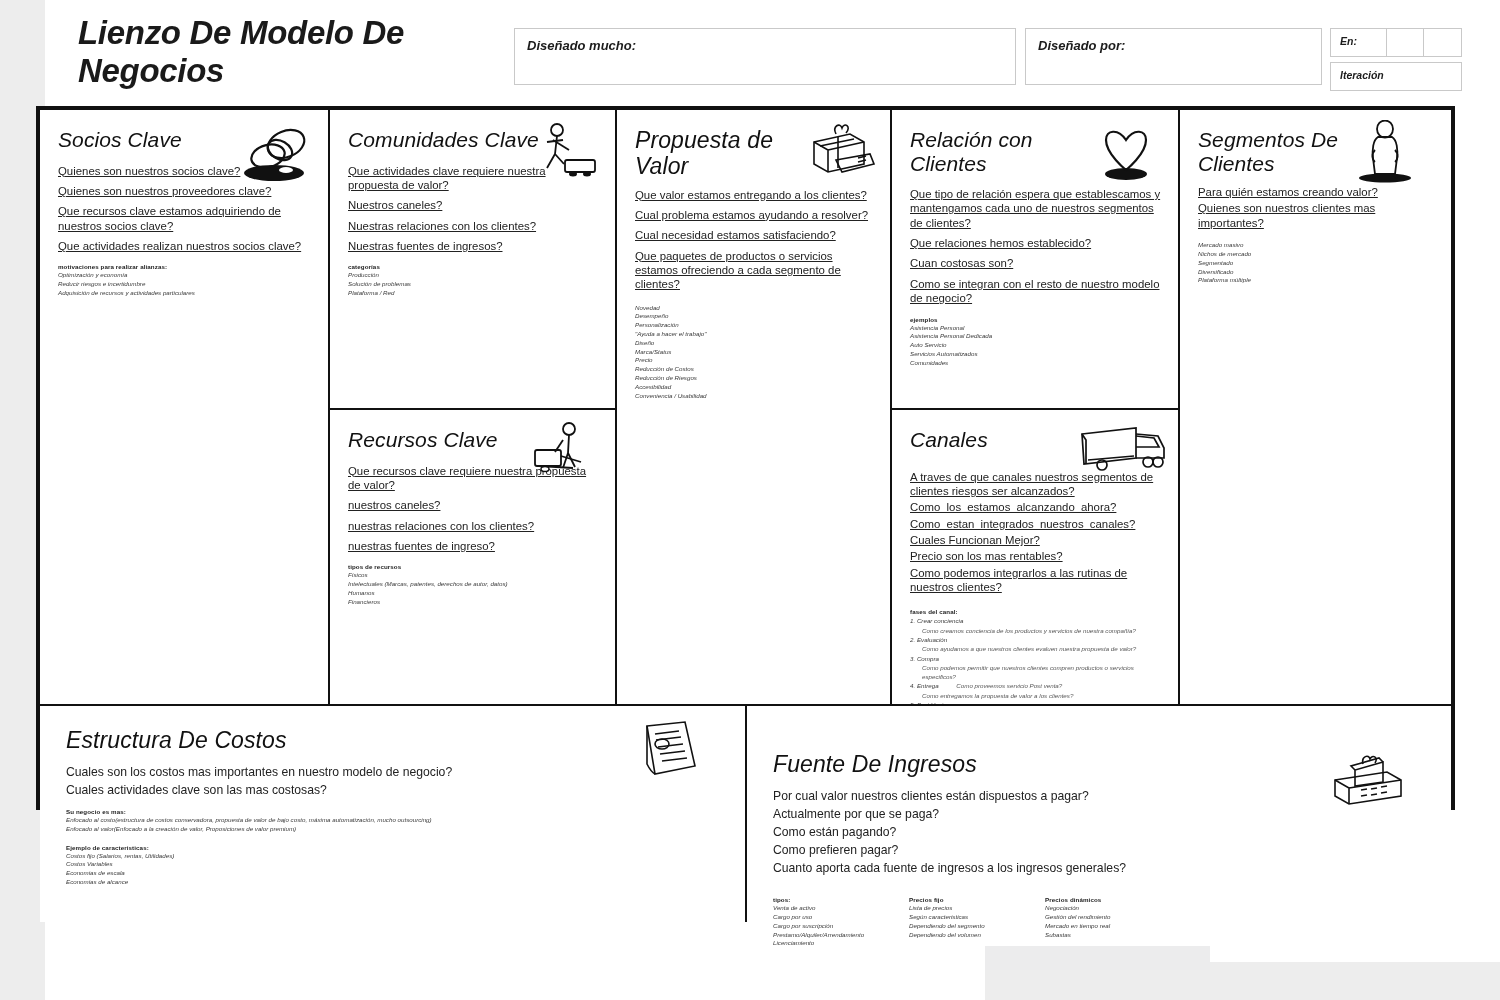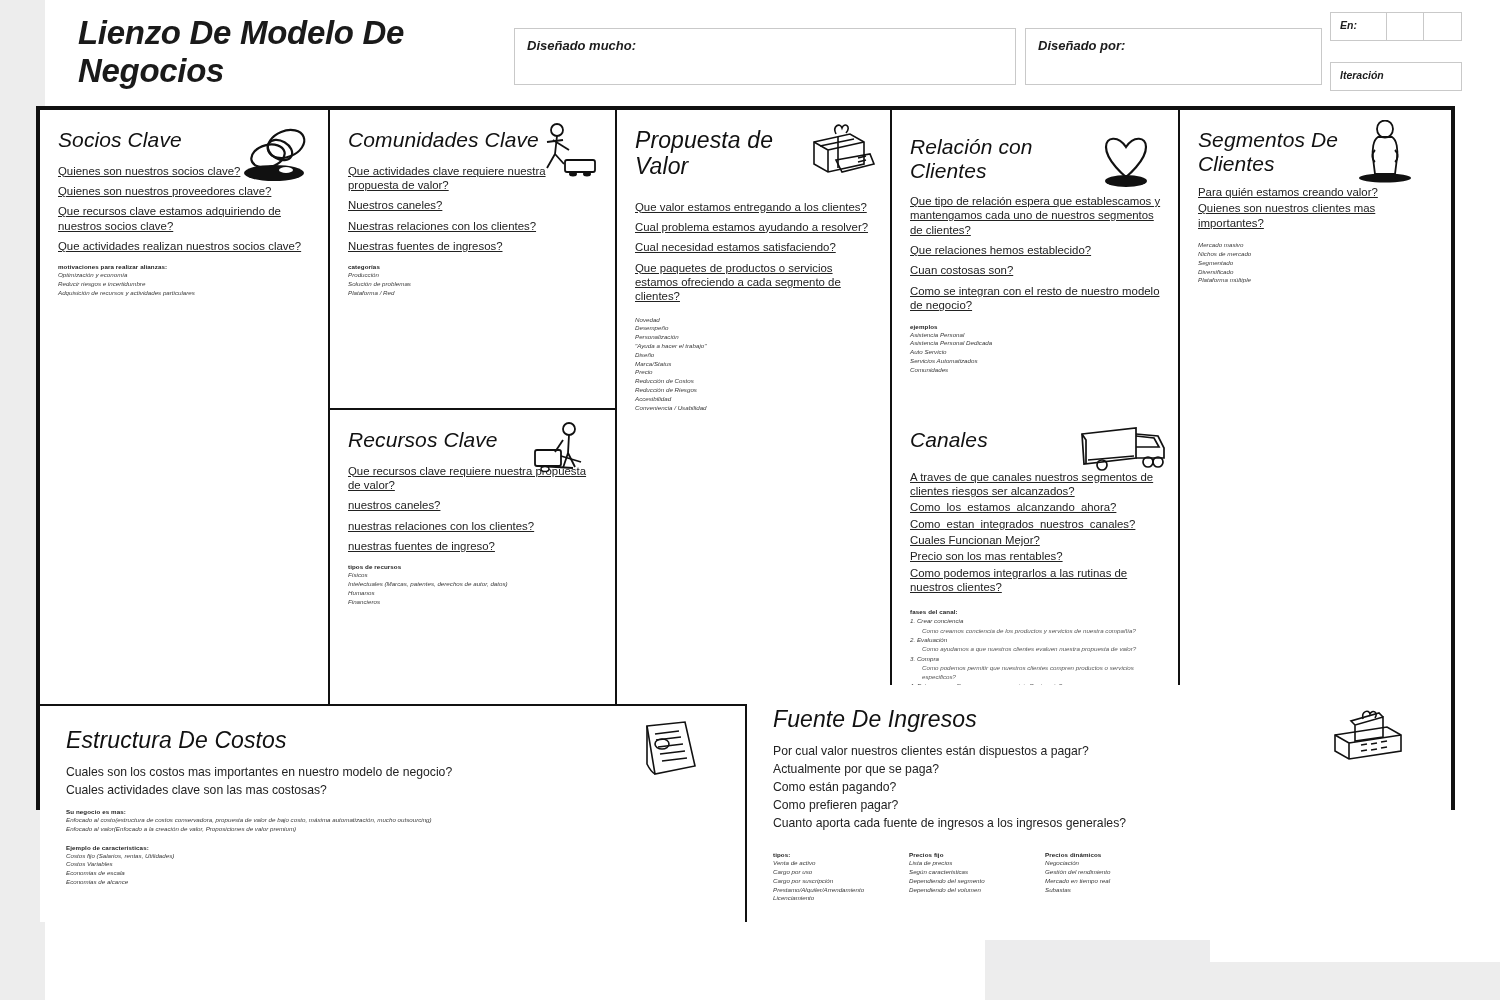--- a/index.html
+++ b/index.html
@@ -22,21 +22,21 @@
     font-size:33px;font-weight:bold;font-style:italic;line-height:1.16;
     letter-spacing:-0.3px;color:#1a1a1a;
   }
   .hdr-box{
     position:absolute;background:#fff;border:1px solid #c9c9c9;
     font-style:italic;font-weight:bold;color:#1c1c1c;
   }
   .hdr-box .lbl{position:absolute;left:12px;top:9px;font-size:13px;}
   #h-para{left:514px;top:28px;width:500px;height:55px;}
   #h-por{left:1025px;top:28px;width:295px;height:55px;}
-  #h-en{left:1330px;top:12px;width:130px;height:27px;}
+  #h-en{left:1330px;top:28px;width:130px;height:27px;}
   #h-en .lbl{left:9px;top:6px;font-size:10.5px;}
   #h-iter{left:1330px;top:62px;width:130px;height:27px;}
   #h-iter .lbl{left:9px;top:6px;font-size:10.5px;}
   .en-cell{position:absolute;top:0;height:100%;border-left:1px solid #c9c9c9;width:1px;}
   .en-c1{left:55px;} .en-c2{left:92px;}
 
   
   .canvas{
     position:absolute;left:36px;top:106px;width:1419px;height:704px;
     border:4px solid #111;background:#fff;box-sizing:border-box;
@@ -206,40 +206,40 @@
           <path d="M22 22 L36 30 L36 52"></path>
           <path d="M36 30 L72 22"></path>
           <path d="M46 17 L46 48 M28 26 L62 19"></path>
           <path d="M44 14 C40 6 48 2 50 8 C52 2 60 6 54 13"></path>
           <path d="M44 40 L78 34 L82 44 L50 52 Z"></path>
           <path d="M66 38 L74 36 M66 42 L74 40"></path>
         </g>
       </svg>
     </div>
     <div class="cell-title big" style="width:170px;">Propuesta de Valor</div>
-    <div style="margin-top:20px">
+    <div style="margin-top:8px">
       <p class="q">Que valor estamos entregando a los clientes?</p>
       <p class="q">Cual problema estamos ayudando a resolver?</p>
       <p class="q">Cual necesidad estamos satisfaciendo?</p>
       <p class="q">Que paquetes de productos o servicios estamos ofreciendo a cada segmento de clientes?</p>
     </div>
     <div class="sub-i" style="margin-top:12px">Novedad</div>
     <div class="sub-i">Desempeño</div>
     <div class="sub-i">Personalización</div>
     <div class="sub-i">"Ayuda a hacer el trabajo"</div>
     <div class="sub-i">Diseño</div>
     <div class="sub-i">Marca/Status</div>
     <div class="sub-i">Precio</div>
     <div class="sub-i">Reducción de Costos</div>
     <div class="sub-i">Reducción de Riesgos</div>
     <div class="sub-i">Accesibilidad</div>
     <div class="sub-i">Conveniencia / Usabilidad</div>
   </div>
 
-  <div class="cell pad" style="left:852px;top:0;width:286px;height:298px;margin-top:7px;">
+  <div class="cell pad" style="left:852px;top:0;width:286px;height:298px;">
     <div class="ico">
       <svg viewBox="0 0 88 64">
         <ellipse cx="46" cy="54" rx="21" ry="6" fill="#111"></ellipse>
         <path d="M46 50 C46 50 26 34 26 20 C26 10 38 8 46 20 C54 8 66 10 66 20 C66 34 46 50 46 50 Z" fill="none" stroke="#111" stroke-width="2.2"></path>
       </svg>
     </div>
     <div class="cell-title" style="width:165px;">Relación con Clientes</div>
     <div style="margin-top:12px">
       <p class="q">Que tipo de relación espera que establescamos y mantengamos cada uno de nuestros segmentos de clientes?</p>
       <p class="q">Que relaciones hemos establecido?</p>
@@ -337,21 +337,21 @@
     <div class="sub-h">Su negocio es mas:</div>
     <div class="sub-i">Enfocado al costo(estructura de costos conservadora, propuesta de valor de bajo costo, máxima automatización, mucho outsourcing)</div>
     <div class="sub-i">Enfocado al valor(Enfocado a la creación de valor, Proposiciones de valor premium)</div>
     <div class="sub-h">Ejemplo de caracteristicas:</div>
     <div class="sub-i">Costos fijo (Salarios, rentas, Utilidades)</div>
     <div class="sub-i">Costos Variables</div>
     <div class="sub-i">Economias de escala</div>
     <div class="sub-i">Economias de alcance</div>
   </div>
 
-  <div class="cell pad" style="left:707px;top:575px;width:704px;height:216px;padding-left:26px;padding-top:22px;">
+  <div class="cell pad" style="left:707px;top:620px;width:704px;height:216px;padding-left:26px;padding-top:22px;">
     <div class="ico" style="right:44px;top:16px;width:90px;height:62px;">
       <svg viewBox="0 0 90 62">
         <g fill="none" stroke="#111" stroke-width="1.6">
           <path d="M18 34 L70 26 L84 34 L84 50 L32 58 L18 50 Z"></path>
           <path d="M18 34 L32 42 L32 58"></path>
           <path d="M32 42 L84 34"></path>
           <path d="M38 24 L38 40 L66 36 L66 16 Z"></path>
           <path d="M38 24 L34 20 L62 12 L66 16"></path>
           <path d="M44 44 L50 43 M54 43 L60 42 M64 41 L70 40"></path>
           <path d="M44 50 L50 49 M54 49 L60 48 M64 47 L70 46"></path>

